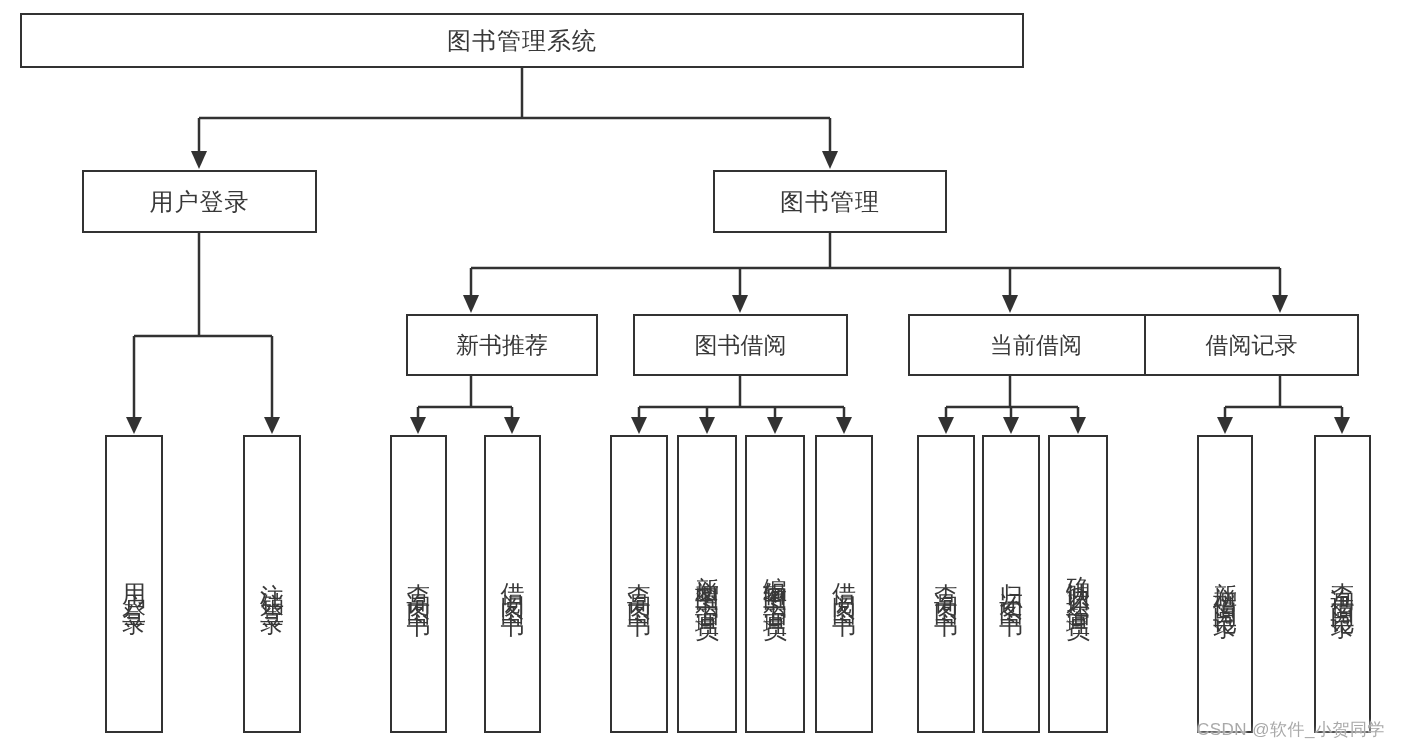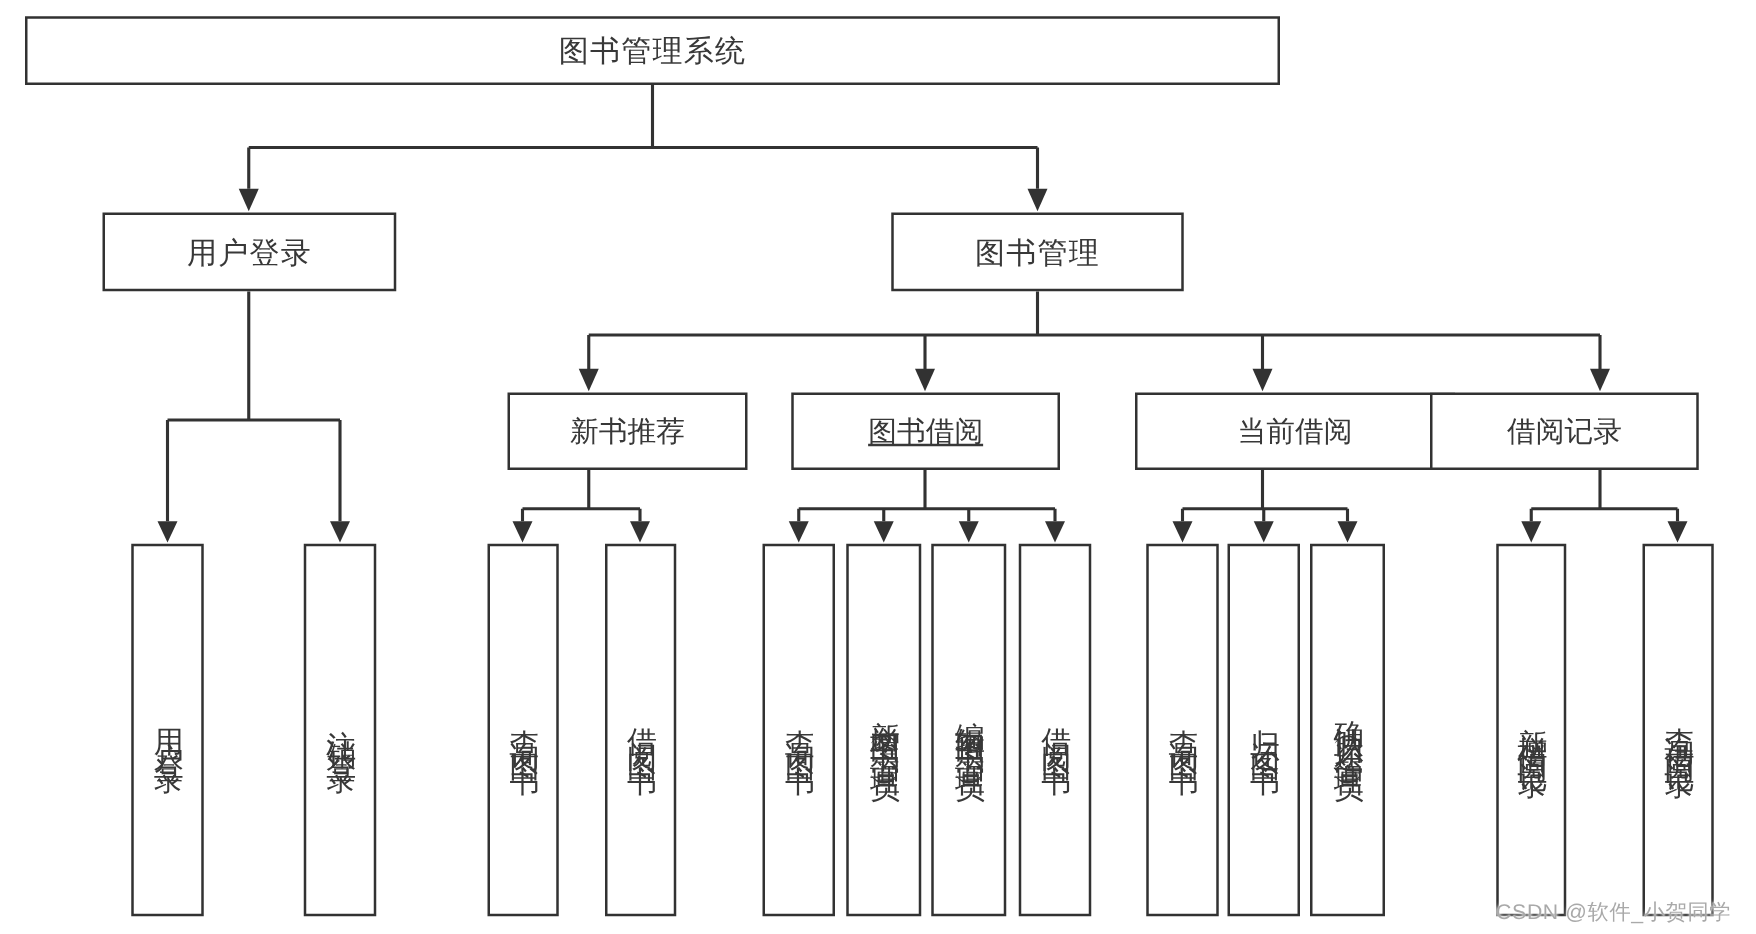--- a/index.html
+++ b/index.html
@@ -116,21 +116,21 @@
       <polygon points="1334,417 1350,417 1342,434"></polygon>
     </g>
   </svg>
 
   <div class="box root hnode">图书管理系统</div>
 
   <div class="box lvl2 hnode" style="left:82px;width:235px;">用户登录</div>
   <div class="box lvl2 hnode" style="left:713px;width:234px;">图书管理</div>
 
   <div class="box lvl3" style="left:362px;width:192px;margin-left:44px;">新书推荐</div>
-  <div class="box lvl3" style="left:633px;width:215px;text-decoration:underline;">图书借阅</div>
+  <div class="box lvl3" style="left:633px;width:215px;">图书借阅</div>
   <div class="box lvl3" style="left:908px;width:256px;">当前借阅</div>
   <div class="box lvl3" style="left:1144px;width:215px;">借阅记录</div>
 
   <div class="box leaf" style="left:105px;width:58px;">
     <span class="vtext sp4">用户登录</span>
   </div>
   <div class="box leaf" style="left:243px;width:58px;">
     <span class="vtext sp4">注销登录</span>
   </div>
 

